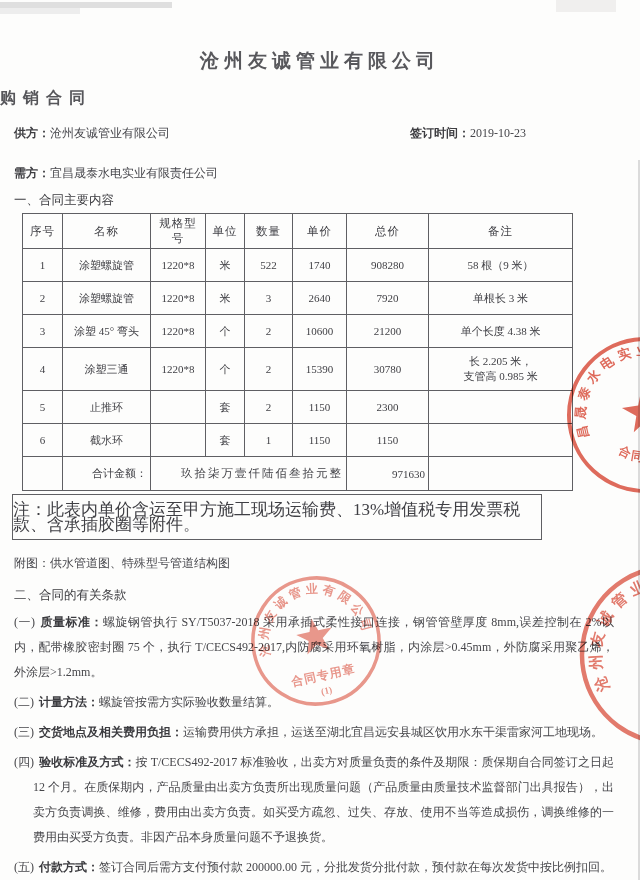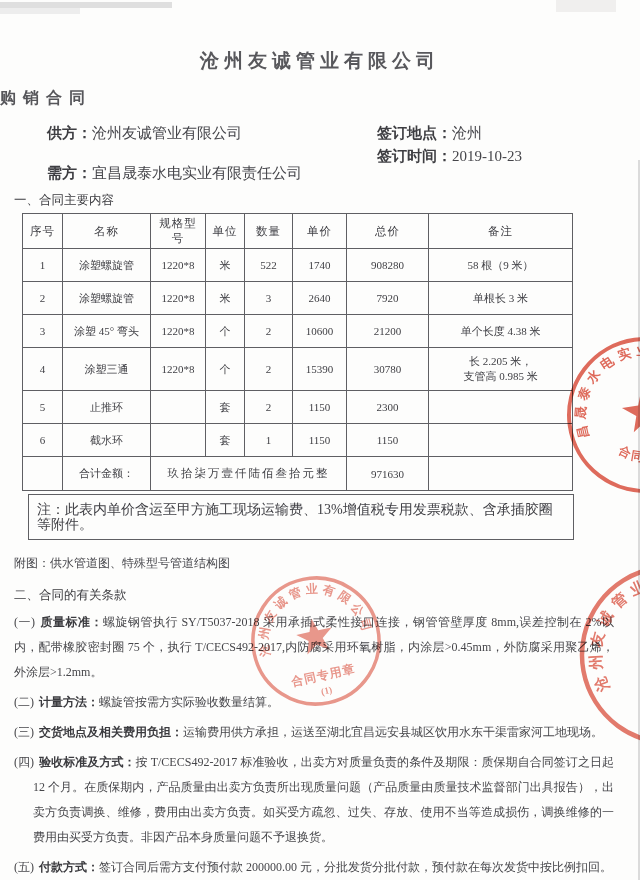--- a/index.html
+++ b/index.html
@@ -18,22 +18,22 @@
 
   .title{
     margin:48px 0 0 0;text-align:center;font-size:19px;font-weight:bold;
     letter-spacing:5px;color:#58585c;
   }
   .subtitle{
     margin:14px 0 0 0;font-size:16px;font-weight:bold;
     letter-spacing:7px;color:#56565a;
   }
   .meta{
-    display:flex;justify-content:center;
-    margin:16px 14px 0 14px;font-size:15px;color:#45454a;
+    display:flex;justify-content:space-between;
+    margin:16px 14px 0 14px;font-size:12px;color:#45454a;
   }
   .meta .left{width:330px;}
   .meta .right{width:216px;}
   .meta-line{margin-bottom:7px;line-height:16px;white-space:nowrap;}
   .meta .left .meta-line.supplier{margin-bottom:24px;}
   .meta-label{font-weight:bold;color:#3e3e42;}
   .sec-heading{
     margin:4px 0 4px 14px;font-size:12.5px;font-weight:normal;color:#3a3a3e;
   }
   table.items{
@@ -41,26 +41,26 @@
     margin-left:22px;width:550px;
     font-size:11px;color:#3f3f44;
   }
   table.items th,table.items td{
     border:1px solid #5f5f63;text-align:center;vertical-align:middle;
     padding:2px 3px;overflow:hidden;
   }
   table.items th{height:26px;font-weight:normal;font-size:11.5px;letter-spacing:1px;}
   table.items td{height:28px;}
   tr.row4 td{height:38px;}
-  tr.total-row td{height:29px;}
+  tr.total-row td{height:29px;text-align:right;}
   td.remark{white-space:pre-line;line-height:15px;}
   td.amount-cn{letter-spacing:2px;font-size:11.5px;}
   .note-box{
-    margin:3px 0 0 28px;width:528px;border:1px solid #5f5f63;
-    padding:7px 8px;font-size:14px;line-height:15px;color:#3f3f44;
+    margin:3px 0 0 12px;width:528px;border:1px solid #5f5f63;
+    padding:7px 0;font-size:17px;line-height:15px;color:#3f3f44;
   }
   .attachment{margin:15px 0 0 14px;font-size:12px;color:#45454a;}
   .sec2-heading{margin:15px 0 6px 14px;font-size:12.5px;font-weight:normal;color:#3a3a3e;}
   .terms{margin:0 22px 0 14px;width:600px;}
   .term{
     margin:0 0 5px 0;font-size:12px;line-height:25px;
     text-align:justify;color:#46464a;
   }
   .term.hang{padding-left:19px;text-indent:-19px;}
   .tnum{margin-right:5px;}
@@ -84,21 +84,20 @@
 
   <h1 class="title">沧州友诚管业有限公司</h1>
   <h2 class="subtitle">购销合同</h2>
 
   <div class="meta">
     <div class="left">
       <div class="meta-line supplier"><span class="meta-label">供方：</span><span>沧州友诚管业有限公司</span></div>
       <div class="meta-line"><span class="meta-label">需方：</span><span>宜昌晟泰水电实业有限责任公司</span></div>
     </div>
     <div class="right">
-      <div class="meta-line"><span class="meta-label">签订地点：</span><span>沧州</span></div>
       <div class="meta-line"><span class="meta-label">签订时间：</span><span>2019-10-23</span></div>
     </div>
   </div>
 
   <div class="sec-heading">一、合同主要内容</div>
 
   <table class="items">
     <colgroup>
       <col style="width:40px">
         <col style="width:88px">

